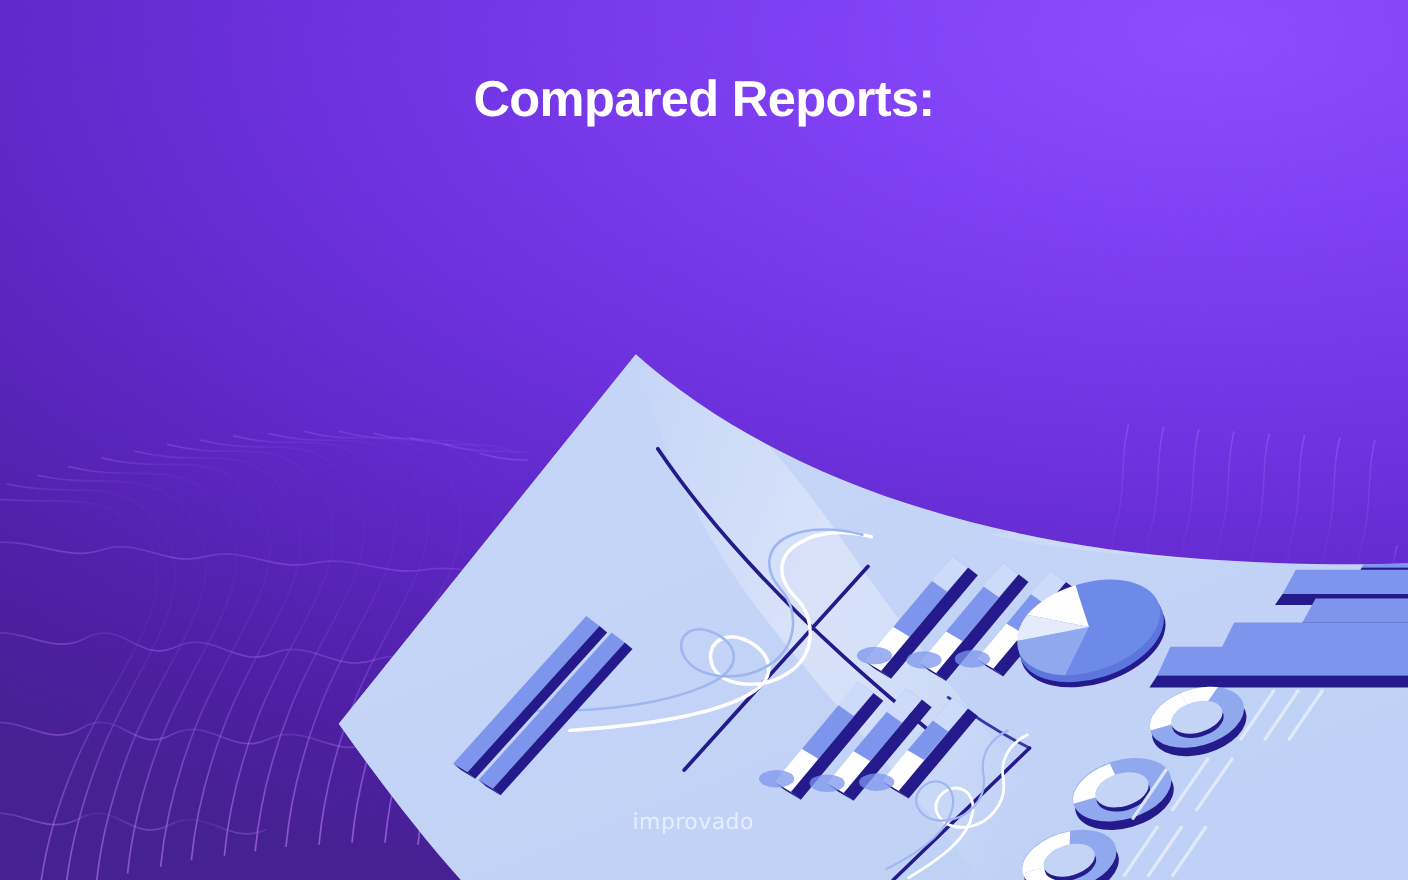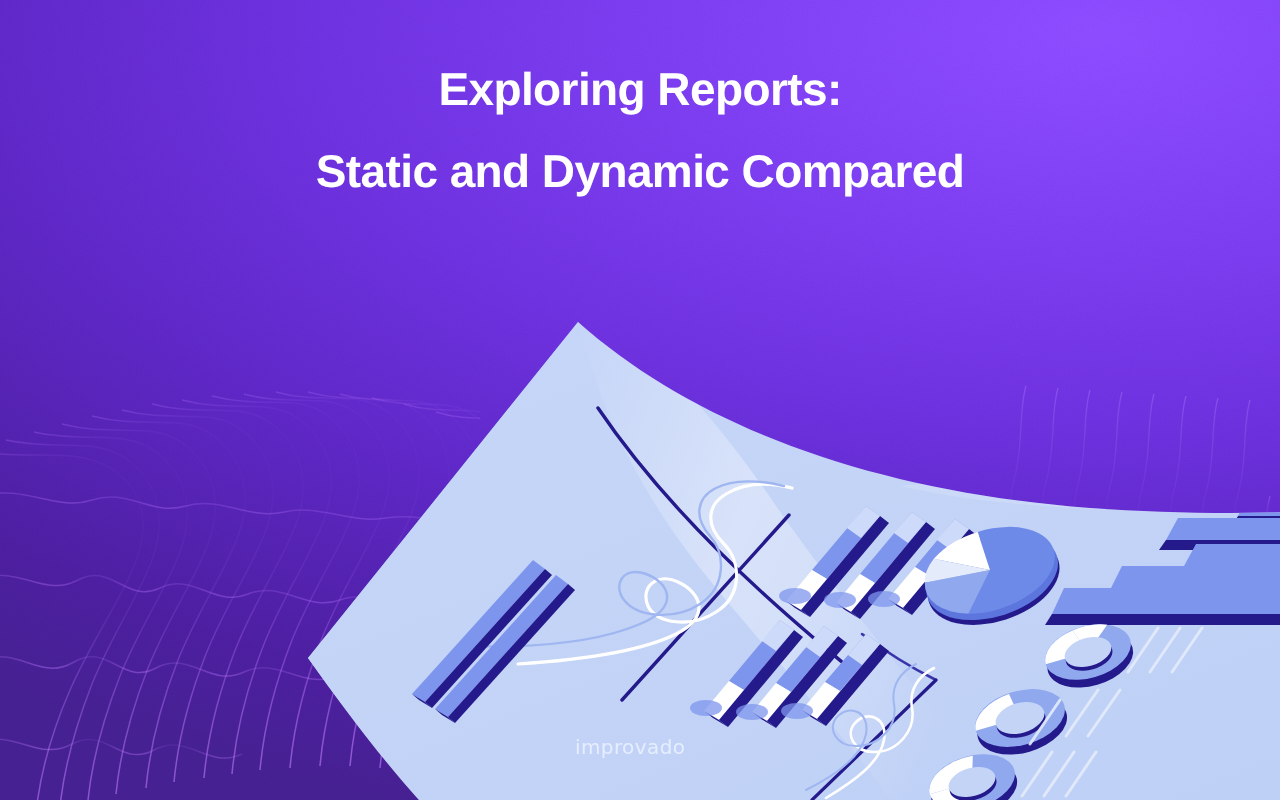--- a/index.html
+++ b/index.html
@@ -129,22 +129,21 @@
 
   <svg class="layer" id="bg-noise">
     <filter id="grain">
       <feTurbulence type="fractalNoise" baseFrequency="0.85" numOctaves="3" stitchTiles="stitch"></feTurbulence>
       <feColorMatrix type="saturate" values="0"></feColorMatrix>
     </filter>
     <rect width="1280" height="800" filter="url(#grain)" opacity="0.35"></rect>
   </svg>
 
   <div id="title-block">
-    <div id="title-line-1">Exploring Reports:</div>
-    <div id="title-line-2">Static and Dynamic Compared</div>
+    <div id="title-line-1">Compared Reports:</div>
   </div>
 
   <svg id="illustration" viewBox="0 0 1280 800" preserveAspectRatio="none">
     <defs>
 
       <path id="paperShape" d="M 578 322
                C 700 430 880 492 1090 508
                C 1160 513 1230 514 1290 512
                L 1290 812
                L 430 812

